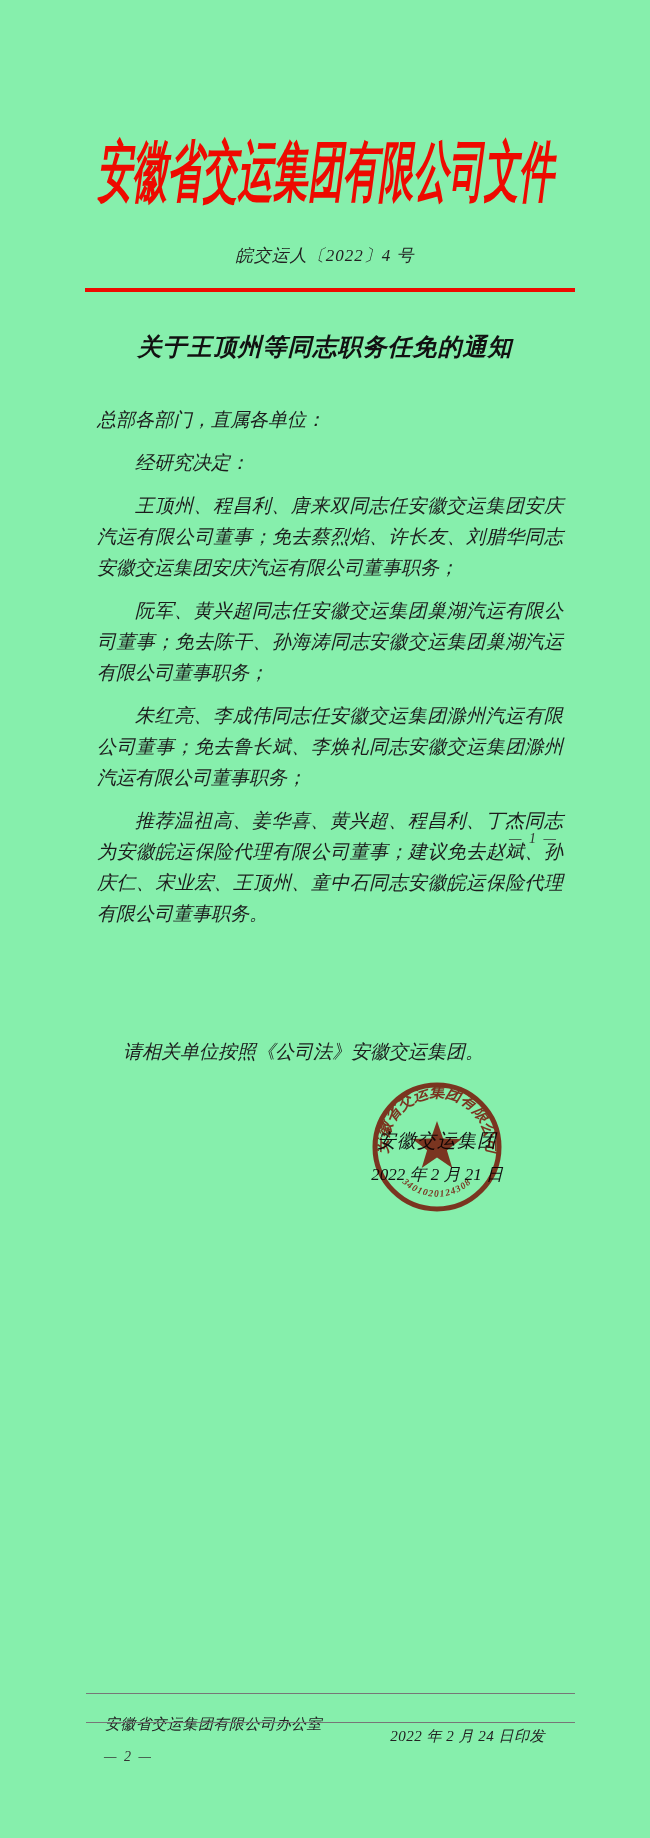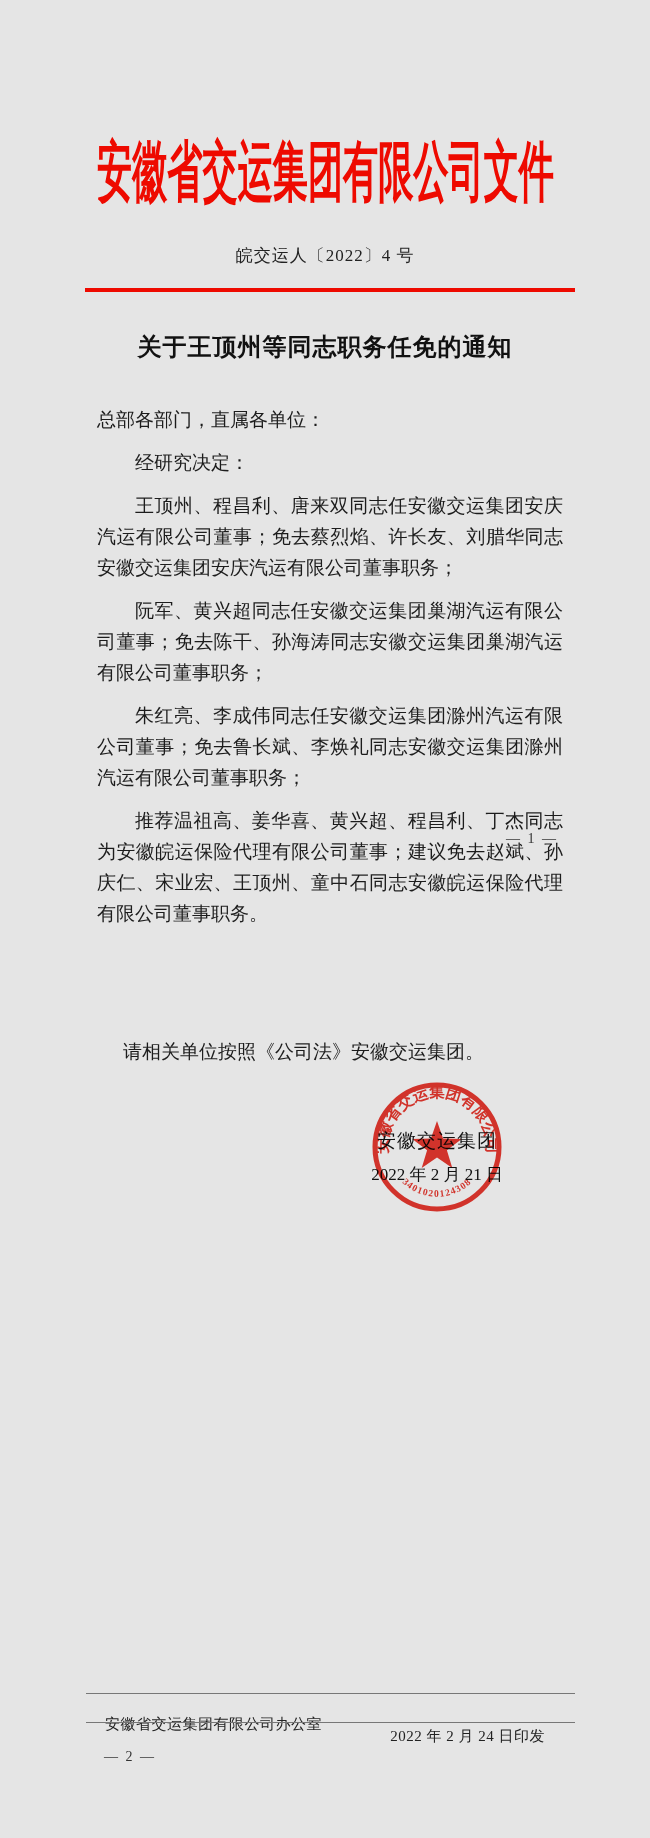--- a/index.html
+++ b/index.html
@@ -1,19 +1,20 @@
 <!DOCTYPE html>
 <html><head>
 <meta charset="utf-8">
 <style>
   html,body{margin:0;padding:0;background:#ffffff;}
   .page{
-    position:relative;width:650px;height:1838px;background:#e5e5e5;
+    position:relative;width:650px;height:1838px;background:#86efac;
     font-family:"Liberation Serif","DejaVu Serif",serif;color:#1c1c1c;
     overflow:hidden;
+    font-style:italic;
   }
   .masthead{
     position:absolute;top:138px;left:0;width:650px;height:74px;
     text-align:center;line-height:70px;white-space:nowrap;
   }
   .masthead .inner{
     display:inline-block;font-size:37px;font-weight:bold;color:#ee0a00;
     transform:scale(0.95,1.78);transform-origin:50% 50%;letter-spacing:0px;
   }
   .doc-number{

